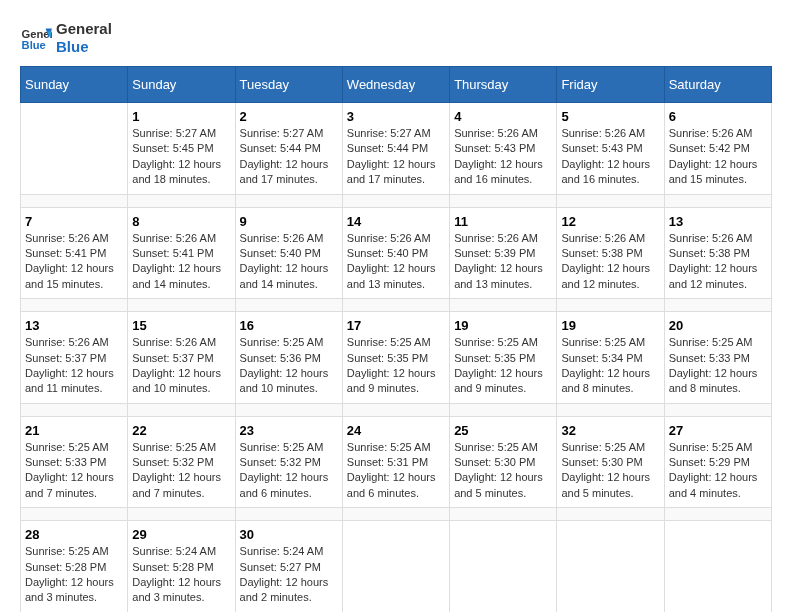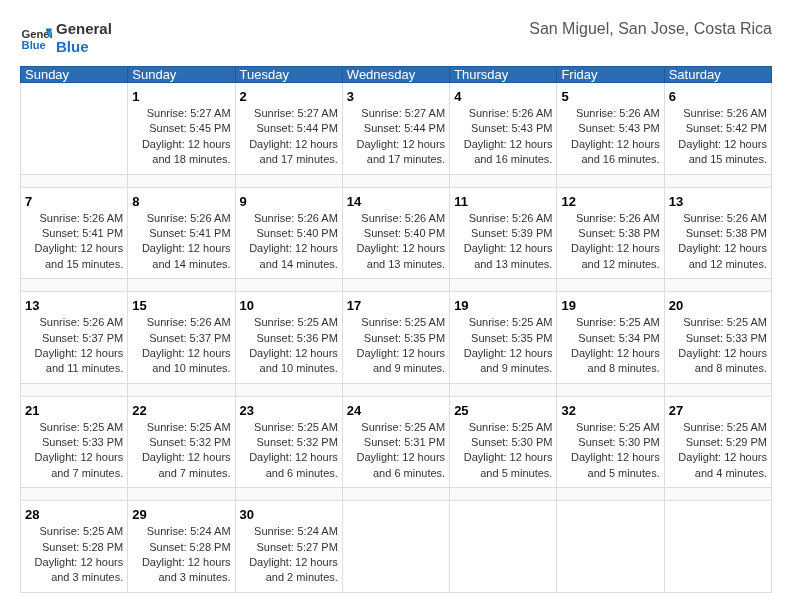--- a/index.html
+++ b/index.html
@@ -40,21 +40,21 @@
     table {
       width: 100%;
       border-collapse: collapse;
       font-size: 11px;
     }
     thead tr {
       background-color: #2a6db5;
       color: white;
     }
     thead th {
-      padding: 0 4px;
+      padding: 10px 4px;
       text-align: left;
       font-weight: normal;
       font-size: 13px;
       border: 1px solid #1e5a9c;
     }
     tbody tr {
       border-bottom: 1px solid #ccc;
     }
     td {
       vertical-align: top;
@@ -65,21 +65,20 @@
     }
     .day-number {
       font-size: 13px;
       font-weight: bold;
       display: block;
       margin-bottom: 2px;
     }
     .day-info {
       color: #333;
       line-height: 1.4;
-      text-align: right;
     }
     .empty-row td {
       height: 10px;
       background: #f9f9f9;
       border: 1px solid #ddd;
     }
   </style>
 </head>
 <body>
 
@@ -90,21 +89,20 @@
       <text x="2" y="34" font-size="14" fill="#1a6fc4" font-weight="bold">Blue</text>
       <polygon points="32,8 40,8 36,20" fill="#1a6fc4"></polygon>
       <polygon points="34,12 40,12 38,20" fill="#2a9fd4"></polygon>
     </svg>
     <div>
       <div style="font-size:15px;font-weight:bold;color:#333;line-height:1.2">General</div>
       <div style="font-size:15px;font-weight:bold;color:#1a6fc4;line-height:1.2">Blue</div>
     </div>
   </div>
   <div class="title-area">
-    <div class="location-title">San Miguel, San Jose, Costa Rica</div>
   </div>
 </div>
 
 <table>
   <thead>
     <tr>
     <th>Sunday</th>
         <th>Sunday</th>
         <th>Tuesday</th>
         <th>Wednesday</th>
@@ -237,21 +235,21 @@
 and 11 minutes.</div>
         </td>
         <td>
           <span class="day-number">15</span>
           <div class="day-info" style="white-space: pre-line;">Sunrise: 5:26 AM
 Sunset: 5:37 PM
 Daylight: 12 hours
 and 10 minutes.</div>
         </td>
         <td>
-          <span class="day-number">10</span>
+          <span class="day-number">16</span>
           <div class="day-info" style="white-space: pre-line;">Sunrise: 5:25 AM
 Sunset: 5:36 PM
 Daylight: 12 hours
 and 10 minutes.</div>
         </td>
         <td>
           <span class="day-number">17</span>
           <div class="day-info" style="white-space: pre-line;">Sunrise: 5:25 AM
 Sunset: 5:35 PM
 Daylight: 12 hours

